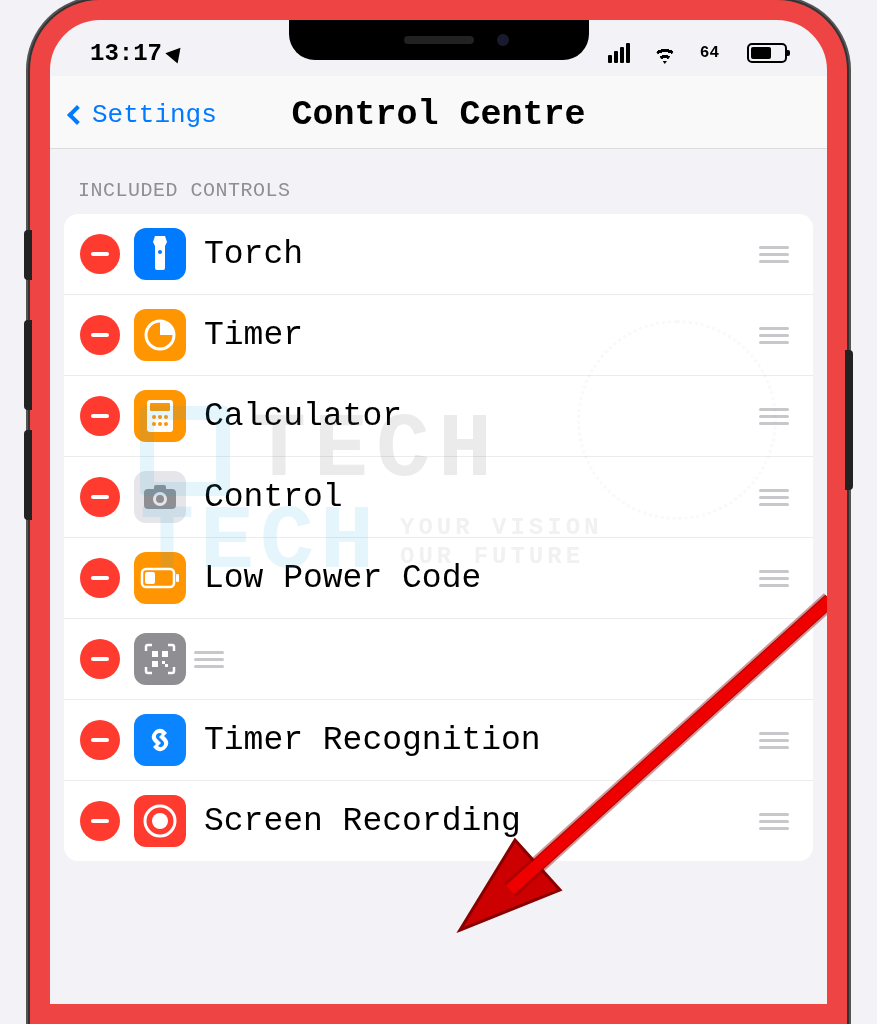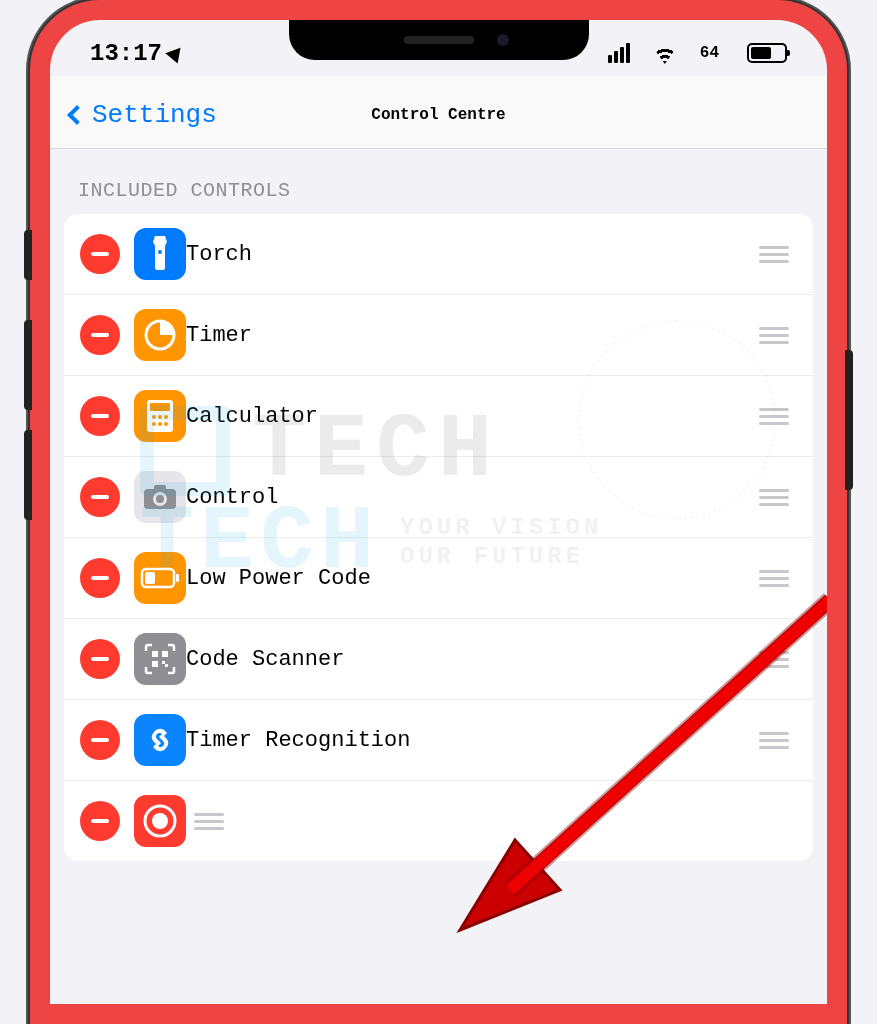--- a/index.html
+++ b/index.html
@@ -133,21 +133,21 @@
     .chevron-left {
       width: 14px; height: 14px;
       border-left: 4px solid #007aff;
       border-bottom: 4px solid #007aff;
       transform: rotate(45deg);
       margin-right: 8px;
     }
     .nav-title {
       position: absolute;
       left: 50%; transform: translateX(-50%);
-      font-size: 16px; font-weight: 700;
+      font-size: 35px; font-weight: 700;
       color: #000;
     }
     
     
     .section-header {
       padding: 30px 28px 12px;
       font-size: 20px;
       color: #8e8e93;
       letter-spacing: 0.5px;
     }
@@ -181,22 +181,22 @@
     
     .app-icon {
       width: 52px; height: 52px;
       border-radius: 12px;
       margin-left: 14px;
       flex-shrink: 0;
       display: flex; align-items: center; justify-content: center;
     }
     
     .row-label {
-      margin-left: 0;
-      font-size: 22px;
+      margin-left: 18px;
+      font-size: 33px;
       color: #000;
       flex: 1;
     }
     
     .drag-handle {
       display: flex; flex-direction: column; gap: 4px;
       cursor: grab;
       padding: 0 8px;
     }
     .drag-handle span {
@@ -384,21 +384,20 @@
         <div class="app-icon icon-scanner">
           <svg width="36" height="36" viewBox="0 0 36 36">
               <path fill="none" stroke="#fff" stroke-width="2.5" d="M4 10V6a2 2 0 012-2h4M26 4h4a2 2 0 012 2v4M32 26v4a2 2 0 01-2 2h-4M10 32H6a2 2 0 01-2-2v-4"></path>
               <rect x="10" y="10" width="6" height="6" fill="#fff"></rect>
               <rect x="20" y="10" width="6" height="6" fill="#fff"></rect>
               <rect x="10" y="20" width="6" height="6" fill="#fff"></rect>
               <rect x="20" y="20" width="3" height="3" fill="#fff"></rect>
               <rect x="23" y="23" width="3" height="3" fill="#fff"></rect>
             </svg>
         </div>
-        <div class="row-label">Code Scanner</div>
         <div class="drag-handle">
             <span></span>
             <span></span>
             <span></span>
           </div>
       </div>
 
       <div class="row">
         <div class="minus-btn"></div>
         <div class="app-icon icon-music">
@@ -416,20 +415,21 @@
       </div>
 
       <div class="row">
         <div class="minus-btn"></div>
         <div class="app-icon icon-screenrec">
           <svg width="40" height="40" viewBox="0 0 40 40">
               <circle cx="20" cy="20" r="15" fill="none" stroke="#fff" stroke-width="3"></circle>
               <circle cx="20" cy="20" r="8" fill="#fff"></circle>
             </svg>
         </div>
+        <div class="row-label">Screen Recording</div>
         <div class="drag-handle">
             <span></span>
             <span></span>
             <span></span>
           </div>
       </div>
 
     </div>
 
     <div class="watermark">

